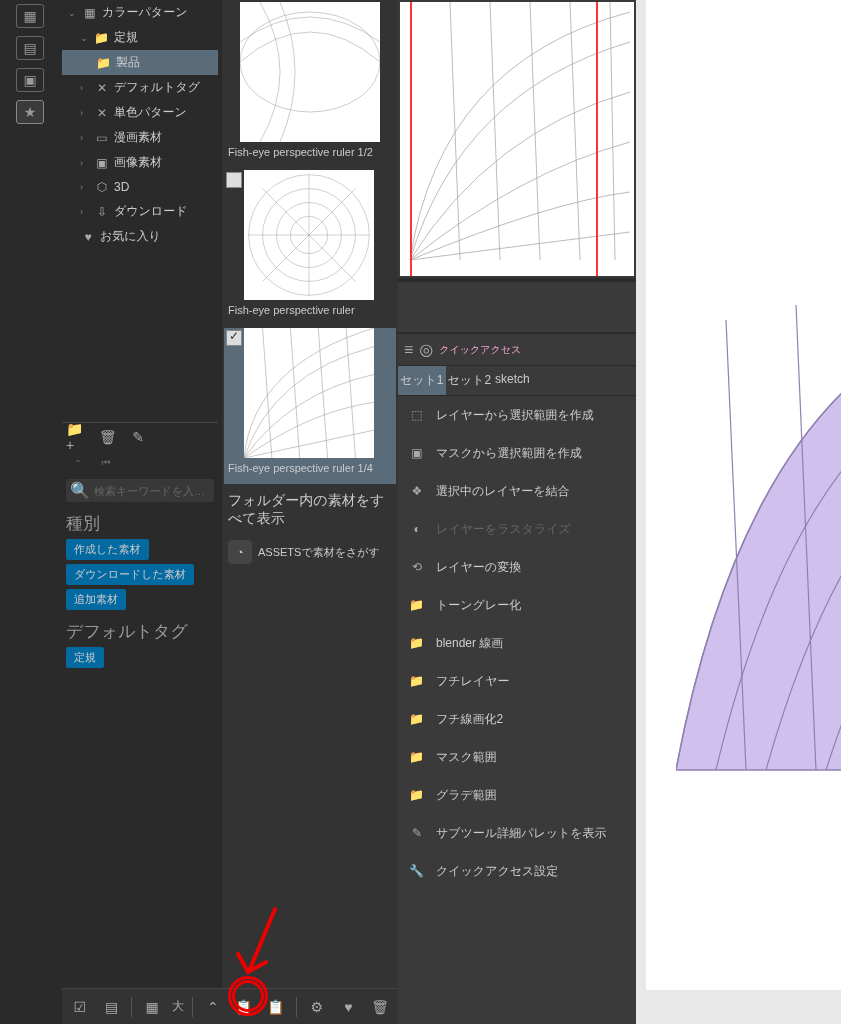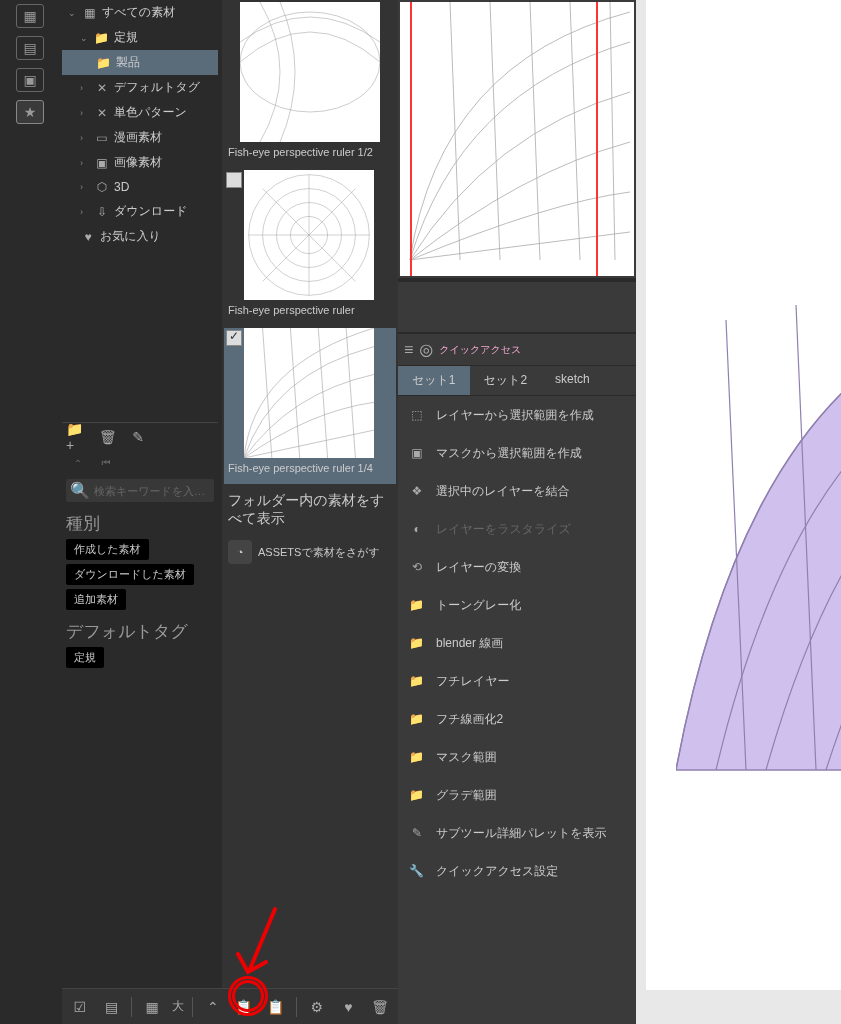--- a/index.html
+++ b/index.html
@@ -23,35 +23,35 @@
 .mat-assets { display: flex; align-items: center; padding: 6px; gap: 6px; color: #ccc; font-size: 11px; }
 .assets-icon { width: 24px; height: 24px; background: #444; border-radius: 4px; display: flex; align-items: center; justify-content: center; }
 .filter-panel { position: absolute; left: 62px; top: 422px; width: 156px; background: #2a2a2a; }
 .folder-btns { display: flex; gap: 6px; padding: 4px; border-top: 1px solid #444; }
 .fbtn { width: 24px; height: 20px; color: #aaa; display: flex; align-items: center; justify-content: center; font-size: 14px; cursor: pointer; }
 .search-box { display: flex; align-items: center; background: #383838; margin: 4px; padding: 2px 4px; border-radius: 2px; }
 .search-input { background: transparent; border: none; color: #aaa; font-size: 11px; width: 120px; outline: none; }
 .search-input::placeholder { color: #666; }
 .filter-label { color: #999; font-size: 17px; padding: 6px 4px 4px; }
 .tag-row { display: flex; flex-wrap: wrap; gap: 4px; padding: 0 4px 4px; }
-.tag { background: #000000; color: #ccc; font-size: 11px; padding: 3px 8px; border-radius: 2px; cursor: pointer; }
+.tag { background: #0369a1; color: #ccc; font-size: 11px; padding: 3px 8px; border-radius: 2px; cursor: pointer; }
 .nav-preview { position: absolute; left: 398px; top: 0; width: 238px; height: 278px; background: #fff; border: 2px solid #3a3a3a; }
 .nav-red { position: absolute; top: 0; bottom: 0; width: 2px; background: #ff3333; }
 .nav-controls { position: absolute; left: 398px; top: 282px; width: 238px; height: 50px; background: #3a3a3a; display: flex; flex-direction: column; }
 .nav-row { display: flex; align-items: center; height: 25px; gap: 4px; padding: 0 4px; }
 .nav-num { background: #2a2a2a; color: #ccc; width: 34px; font-size: 11px; padding: 2px; text-align: right; }
 .nav-slider { width: 28px; height: 14px; background: linear-gradient(to right, #222, #666); }
 .nav-btn { width: 22px; height: 22px; border: 1px solid #666; border-radius: 50%; color: #ccc; display: flex; align-items: center; justify-content: center; font-size: 13px; cursor: pointer; }
 .nav-btn.sq { border-radius: 3px; }
 .qa-panel { position: absolute; left: 398px; top: 334px; width: 238px; height: 690px; background: #3a3a3a; }
 .qa-header { display: flex; align-items: center; padding: 6px; gap: 6px; border-bottom: 1px solid #2a2a2a; }
 .qa-menu { color: #aaa; font-size: 16px; }
 .qa-title { color: #f9a8d4; font-size: 10px; }
 .qa-tabs { display: flex; border-bottom: 1px solid #2a2a2a; }
-.qa-tab { padding: 6px 14px; color: #ccc; font-size: 12px; cursor: pointer; }
+.qa-tab { padding: 6px 2px; color: #ccc; font-size: 12px; cursor: pointer; }
 .qa-tab.active { background: #5a6b7a; }
 .qa-item { display: flex; align-items: center; padding: 10px 10px; gap: 10px; color: #ccc; font-size: 12px; cursor: pointer; }
 .qa-item.disabled { color: #666; }
 .qa-icon { width: 18px; height: 18px; display: flex; align-items: center; justify-content: center; color: #aaa; }
 .bottom-bar { position: absolute; left: 62px; bottom: 0; width: 336px; height: 36px; background: #333; display: flex; align-items: center; gap: 8px; padding: 0 6px; border-top: 1px solid #444; }
 .bb-btn { width: 24px; height: 24px; color: #aaa; display: flex; align-items: center; justify-content: center; font-size: 14px; cursor: pointer; }
 .bb-text { color: #aaa; font-size: 12px; }
 .bb-divider { width: 1px; height: 20px; background: #555; }
 .canvas-area { position: absolute; left: 636px; top: 0; width: 205px; height: 1024px; background: #e8e8e8; }
 .canvas-white { position: absolute; left: 10px; top: 0; width: 195px; height: 990px; background: #fff; }
@@ -67,21 +67,21 @@
   <div class="rail-icon">▦</div>
   <div class="rail-icon">▤</div>
   <div class="rail-icon">▣</div>
   <div class="rail-icon active">★</div>
 </div>
 
 <div class="tree-panel">
   <div class="tree-item">
     <span class="tree-expand">⌄</span>
     <span class="tree-icon">▦</span>
-    <span>すべての素材</span>
+    <span>カラーパターン</span>
   </div>
   <div class="tree-item" style="padding-left:18px">
     <span class="tree-expand">⌄</span>
     <span class="tree-icon">📁</span>
     <span>定規</span>
   </div>
   <div class="tree-item selected" style="padding-left:34px">
     <span class="tree-icon">📁</span>
     <span>製品</span>
   </div>

